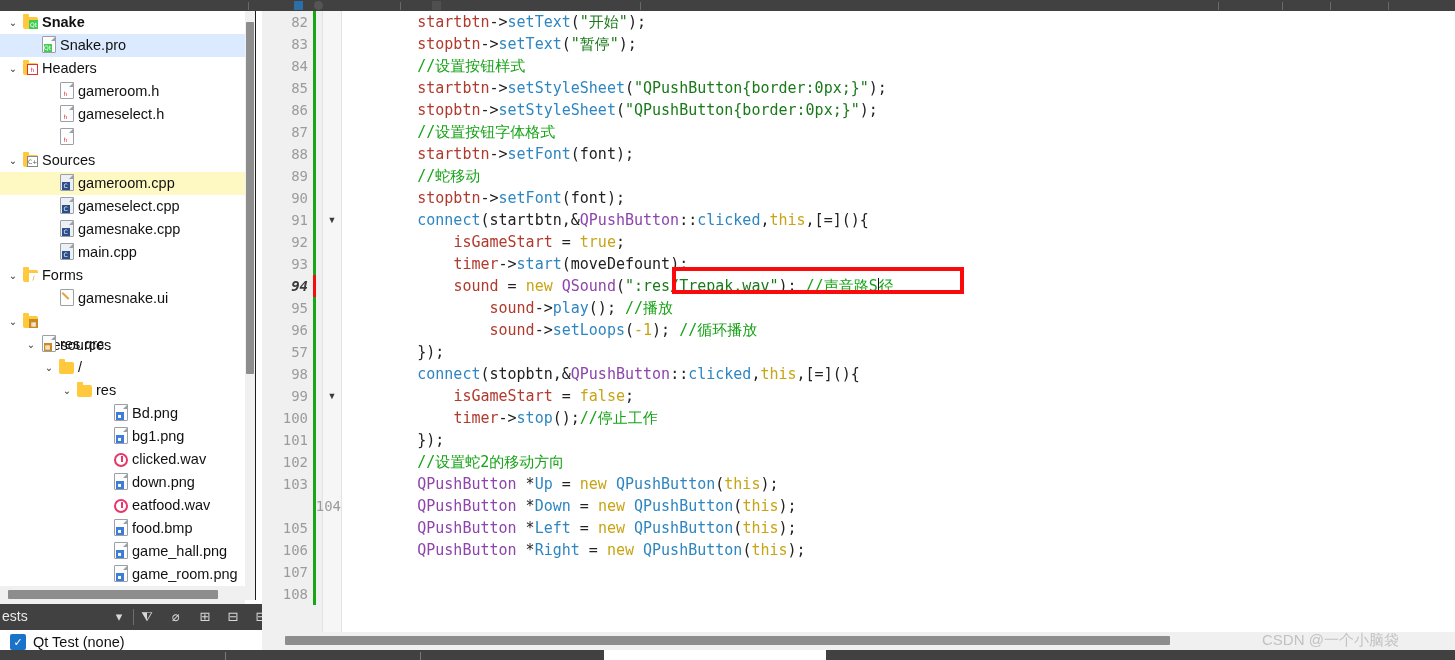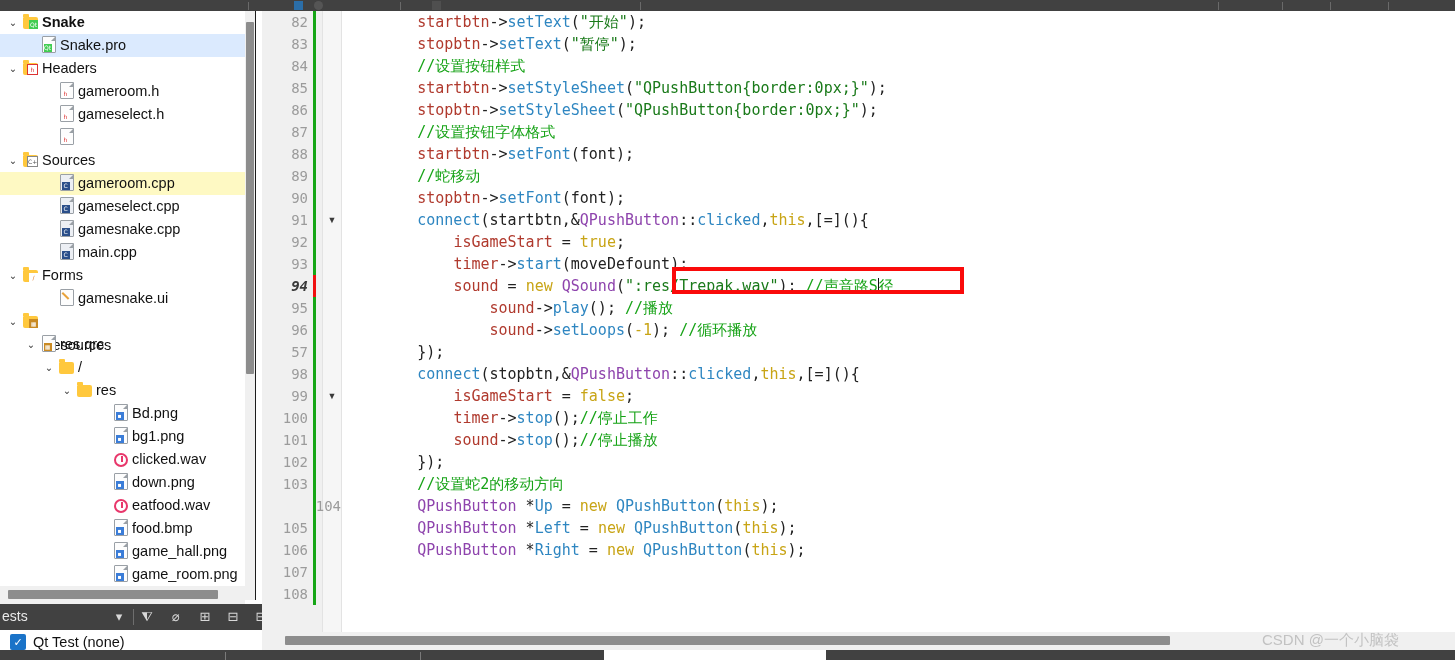--- a/index.html
+++ b/index.html
@@ -357,24 +357,24 @@
         <div class="cline"><span class="tk-plain">        </span><span class="tk-fn">connect</span><span class="tk-punc">(</span><span class="tk-plain">startbtn</span><span class="tk-punc">,&amp;</span><span class="tk-type">QPushButton</span><span class="tk-punc">::</span><span class="tk-fn">clicked</span><span class="tk-punc">,</span><span class="tk-kw">this</span><span class="tk-punc">,[=](){</span></div>
         <div class="cline"><span class="tk-plain">            </span><span class="tk-var">isGameStart</span><span class="tk-punc"> = </span><span class="tk-kw">true</span><span class="tk-punc">;</span></div>
         <div class="cline"><span class="tk-plain">            </span><span class="tk-var">timer</span><span class="tk-punc">-&gt;</span><span class="tk-fn">start</span><span class="tk-punc">(</span><span class="tk-plain">moveDefount</span><span class="tk-punc">);</span></div>
         <div class="cline"><span class="tk-plain">            </span><span class="tk-var">sound</span><span class="tk-punc"> = </span><span class="tk-kw">new</span><span class="tk-plain"> </span><span class="tk-type">QSound</span><span class="tk-punc">(</span><span class="tk-str">":res/Trepak.wav"</span><span class="tk-punc">); </span><span class="tk-cmt">//声音路S</span><span class="caret"></span><span class="tk-cmt">径</span></div>
         <div class="cline"><span class="tk-plain">                </span><span class="tk-var">sound</span><span class="tk-punc">-&gt;</span><span class="tk-fn">play</span><span class="tk-punc">(); </span><span class="tk-cmt">//播放</span></div>
         <div class="cline"><span class="tk-plain">                </span><span class="tk-var">sound</span><span class="tk-punc">-&gt;</span><span class="tk-fn">setLoops</span><span class="tk-punc">(</span><span class="tk-num">-1</span><span class="tk-punc">); </span><span class="tk-cmt">//循环播放</span></div>
         <div class="cline"><span class="tk-plain">        </span><span class="tk-punc">});</span></div>
         <div class="cline"><span class="tk-plain">        </span><span class="tk-fn">connect</span><span class="tk-punc">(</span><span class="tk-plain">stopbtn</span><span class="tk-punc">,&amp;</span><span class="tk-type">QPushButton</span><span class="tk-punc">::</span><span class="tk-fn">clicked</span><span class="tk-punc">,</span><span class="tk-kw">this</span><span class="tk-punc">,[=](){</span></div>
         <div class="cline"><span class="tk-plain">            </span><span class="tk-var">isGameStart</span><span class="tk-punc"> = </span><span class="tk-kw">false</span><span class="tk-punc">;</span></div>
         <div class="cline"><span class="tk-plain">            </span><span class="tk-var">timer</span><span class="tk-punc">-&gt;</span><span class="tk-fn">stop</span><span class="tk-punc">();</span><span class="tk-cmt">//停止工作</span></div>
-        <div class="cline"><span class="tk-plain">            </span><span class="tk-var">sound</span><span class="tk-punc">-&gt;</span><span class="tk-fn">stop</span><span class="tk-punc">();</span><span class="tk-cmt">//停止播放</span></div>
         <div class="cline"><span class="tk-plain">        </span><span class="tk-punc">});</span></div>
         <div class="cline"><span class="tk-plain">        </span><span class="tk-cmt">//设置蛇2的移动方向</span></div>
         <div class="cline"><span class="tk-plain">        </span><span class="tk-type">QPushButton</span><span class="tk-punc"> *</span><span class="tk-fn">Up</span><span class="tk-punc"> = </span><span class="tk-kw">new</span><span class="tk-plain"> </span><span class="tk-fn">QPushButton</span><span class="tk-punc">(</span><span class="tk-kw">this</span><span class="tk-punc">);</span></div>
+        <div class="cline"><span class="tk-plain">        </span><span class="tk-type">QPushButton</span><span class="tk-punc"> *</span><span class="tk-fn">Down</span><span class="tk-punc"> = </span><span class="tk-kw">new</span><span class="tk-plain"> </span><span class="tk-fn">QPushButton</span><span class="tk-punc">(</span><span class="tk-kw">this</span><span class="tk-punc">);</span></div>
         <div class="cline"><span class="tk-plain">        </span><span class="tk-type">QPushButton</span><span class="tk-punc"> *</span><span class="tk-fn">Left</span><span class="tk-punc"> = </span><span class="tk-kw">new</span><span class="tk-plain"> </span><span class="tk-fn">QPushButton</span><span class="tk-punc">(</span><span class="tk-kw">this</span><span class="tk-punc">);</span></div>
         <div class="cline"><span class="tk-plain">        </span><span class="tk-type">QPushButton</span><span class="tk-punc"> *</span><span class="tk-fn">Right</span><span class="tk-punc"> = </span><span class="tk-kw">new</span><span class="tk-plain"> </span><span class="tk-fn">QPushButton</span><span class="tk-punc">(</span><span class="tk-kw">this</span><span class="tk-punc">);</span></div>
       </div>
     <div class="redbox"></div>
   </div>
 
   <div class="ed-htrack"></div>
   <div class="ed-hthumb"></div>
   <div class="watermark">CSDN @一个小脑袋</div>
 

